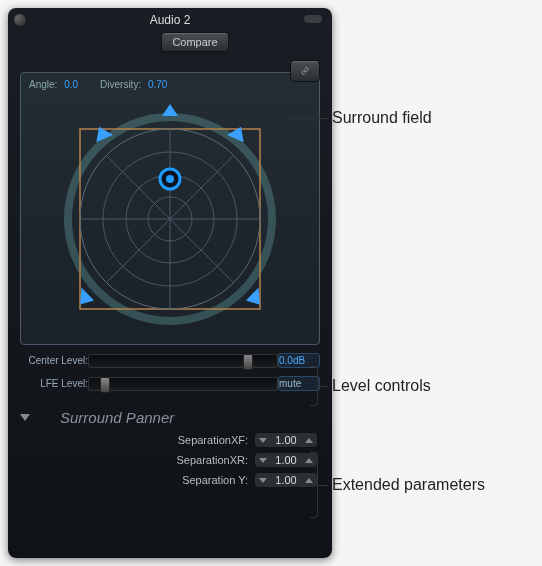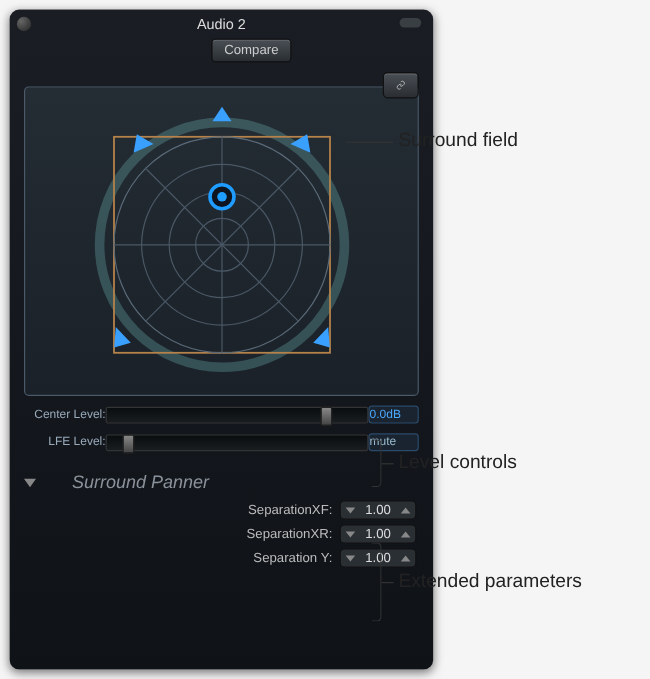--- a/index.html
+++ b/index.html
@@ -8,21 +8,21 @@
     background: #f5f5f5;
     width: 542px;
     height: 566px;
     position: relative;
     font-size: 12px;
   }
   .panel {
     position: absolute;
     left: 8px;
     top: 8px;
-    width: 353px;
+    width: 324px;
     height: 550px;
     background: linear-gradient(#1a1e24, #0f1318);
     border-radius: 8px;
     color: #c8c8c8;
     box-shadow: 0 2px 8px rgba(0,0,0,0.5);
   }
   .titlebar {
     height: 24px;
     display: flex;
     align-items: center;
@@ -228,20 +228,30 @@
     <button class="btn compare-btn">Compare</button>
     <button class="btn link-btn">
       <svg viewBox="0 0 24 24" stroke-width="2">
         <path d="M10 13a5 5 0 0 0 7 0l3-3a5 5 0 0 0-7-7l-1 1"></path>
         <path d="M14 11a5 5 0 0 0-7 0l-3 3a5 5 0 0 0 7 7l1-1"></path>
       </svg>
     </button>
   </div>
 
   <div class="sf-box">
+    <div class="sf-readout">
+      <span>
+        <span>Angle:</span>
+        <span class="val">0.0</span>
+      </span>
+      <span>
+        <span>Diversity:</span>
+        <span class="val">0.70</span>
+      </span>
+    </div>
 
     <div class="sf-canvas">
       <svg width="256" height="240" viewBox="0 0 256 240">
 
         <circle cx="128" cy="125" r="102" fill="none" stroke="#6aa" stroke-opacity="0.35" stroke-width="8"></circle>
 
         <rect x="38" y="35" width="180" height="180" fill="none" stroke="#b4824a" stroke-width="1.5"></rect>
 
         <circle cx="128" cy="125" r="90" fill="none" stroke="#5a6a78" stroke-width="1"></circle>
         <circle cx="128" cy="125" r="67" fill="none" stroke="#4a5866" stroke-width="1"></circle>

